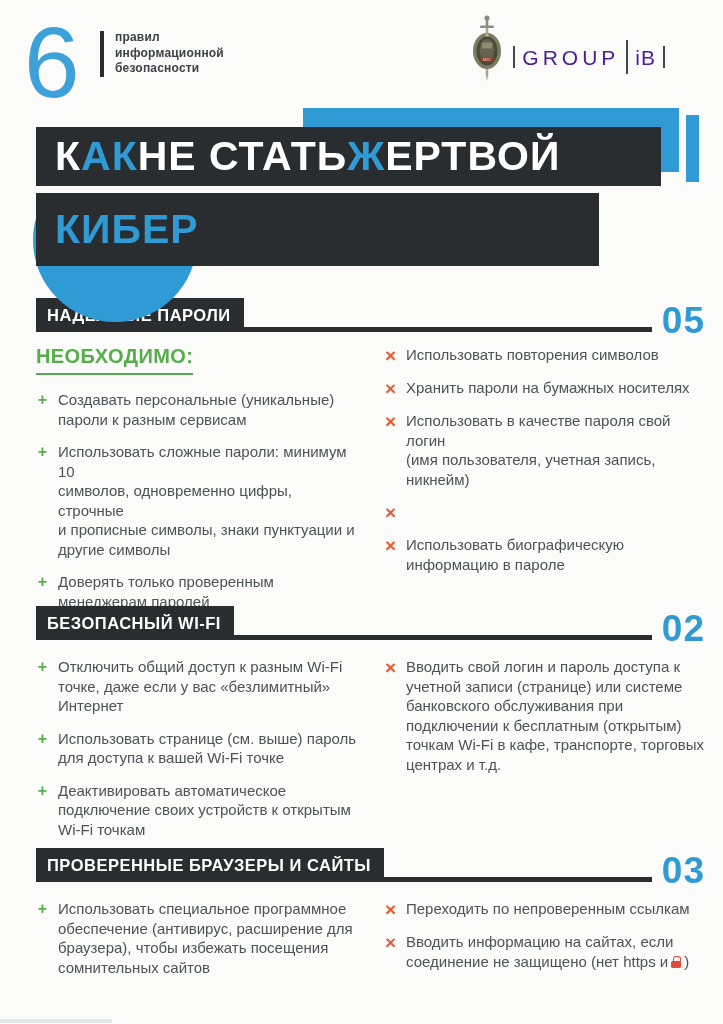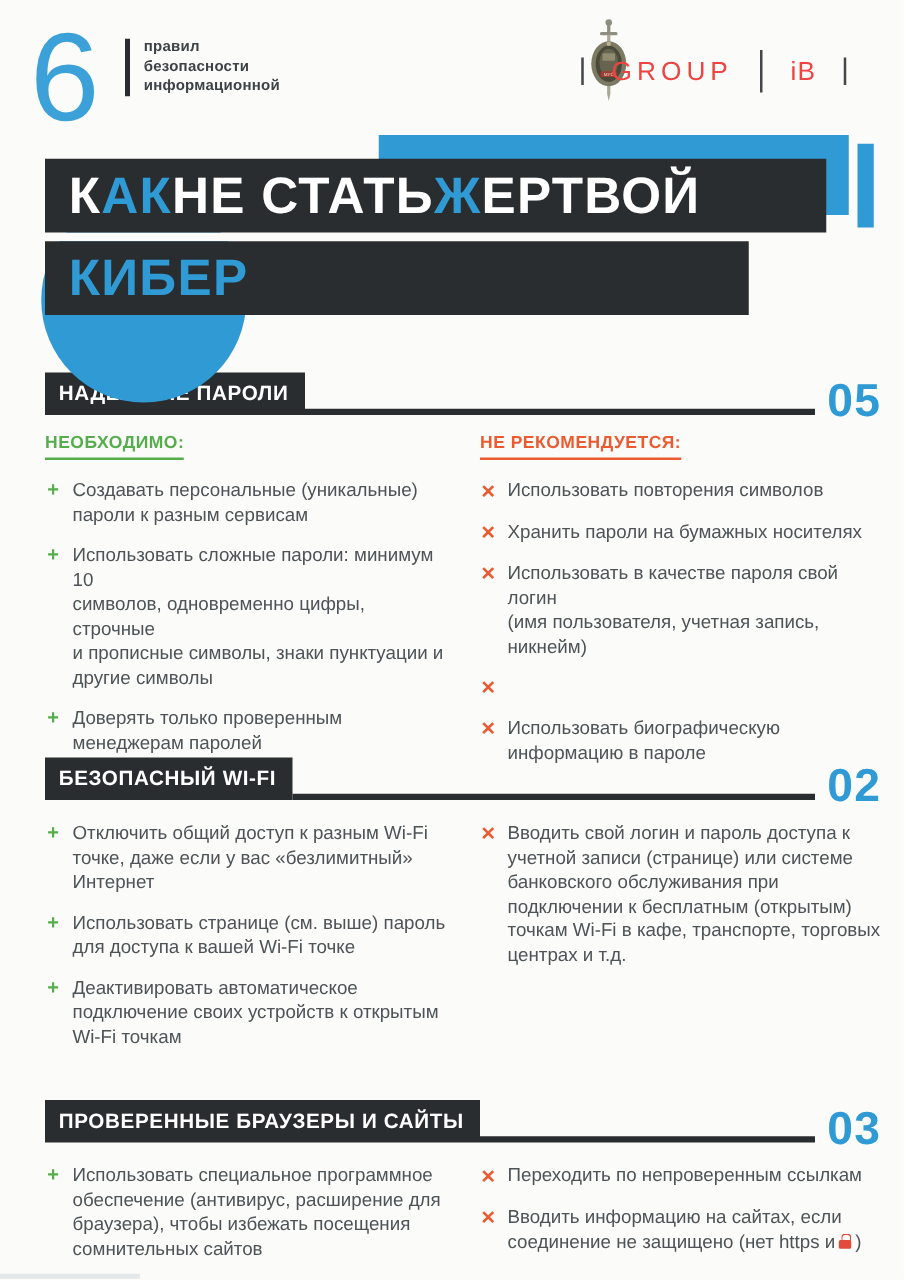--- a/index.html
+++ b/index.html
@@ -18,52 +18,52 @@
     position:relative;width:723px;height:1024px;overflow:hidden;
     background:#fbfbf9;
   }
   
   .big-six{position:absolute;left:24px;top:12px;font-size:100px;line-height:1;
     font-weight:400;color:var(--blue-light)}
   .head-divider{position:absolute;left:100px;top:31px;width:4px;height:46px;background:var(--dark)}
   .head-caption{position:absolute;left:115px;top:30px;font-size:12px;font-weight:bold;
     color:#3d4246;line-height:1.3;letter-spacing:.2px}
   .emblem{position:absolute;left:466px;top:14px;width:42px;height:70px}
-  .groupib{position:absolute;right:46px;top:40px;display:flex;align-items:center;gap:22px;
-    color:#ef4444}
+  .groupib{position:absolute;right:58px;top:40px;display:flex;align-items:center;gap:7px;
+    color:#4c1d95}
   .groupib .gtext{font-size:21px;font-weight:500;letter-spacing:4px;line-height:1}
   .groupib .gtext.ib{letter-spacing:1px;font-weight:400}
   .gbar{width:2px;background:#43474a}
   .gbar.short{height:22px}
   .gbar.tall{height:34px}
   
   .blue-circle{position:absolute;left:33px;top:158px;width:164px;height:164px;
     border-radius:50%;background:var(--blue);z-index:1}
   .blue-rect{position:absolute;left:303px;top:108px;width:376px;height:64px;
     background:var(--blue);z-index:1}
   .blue-tab{position:absolute;left:686px;top:115px;width:13px;height:67px;
     background:var(--blue);z-index:1}
   .bar-gap{position:absolute;left:0;top:186px;width:620px;height:7px;background:#fbfbf9;z-index:2}
   .title-bar{position:absolute;display:flex;align-items:center;background:var(--dark);
     color:#fff;font-weight:bold;font-size:41px;letter-spacing:1px;padding-left:19px;
     white-space:nowrap;z-index:3}
   .title-bar .blue-txt{color:var(--blue)}
   .bar1{left:36px;top:127px;width:625px;height:59px}
-  .bar2{left:36px;top:193px;width:563px;height:59px}
+  .bar2{left:36px;top:193px;width:563px;height:73px}
   
   .rule{position:absolute;left:0;width:723px;padding:0 18px 0 36px}
   .rule-header{display:flex;align-items:flex-end}
   .rule-badge{background:var(--dark);color:#fff;font-weight:bold;font-size:16.5px;
     letter-spacing:.5px;padding:8px 13px 8px 11px;line-height:1.1}
   .rule-line{flex:1;border-bottom:5px solid var(--dark)}
   .rule-num{color:var(--blue);font-size:37px;font-weight:600;line-height:.72;
     margin-left:10px;margin-bottom:-2px;letter-spacing:1px}
   .cols{display:grid;grid-template-columns:322px 1fr;column-gap:26px;margin-top:17px}
   .cols.with-heads{margin-top:13px}
-  .col-head{display:inline-block;font-weight:bold;font-size:14px;letter-spacing:.4px;
+  .col-head{display:inline-block;font-weight:bold;font-size:20px;letter-spacing:.4px;
     padding-bottom:5px;border-bottom:2.5px solid;margin-bottom:15px}
   .col-head.do{color:var(--green);border-color:var(--green)}
   .col-head.dont{color:var(--orange);border-color:var(--orange)}
   .item{display:flex;gap:9px;margin-bottom:13px;font-size:15px;line-height:1.3;color:var(--text)}
   .mark{font-weight:bold;flex:0 0 13px;text-align:center}
   .do-items .mark{color:var(--green);font-size:16px}
   .dont-items .mark{color:var(--orange);font-size:19px;line-height:1;margin-top:1px}
   .txt{white-space:pre-line}
   
   .lock{display:inline-block;position:relative;width:10px;height:12px;margin:0 3px;vertical-align:-1px}
@@ -76,22 +76,22 @@
 </style>
 </head>
 <body>
 
 <div class="page">
 
   <div class="big-six">6</div>
   <div class="head-divider"></div>
   <div class="head-caption">
     <div>правил</div>
+    <div>информационной</div>
     <div>безопасности</div>
-    <div>информационной</div>
   </div>
 
   <div class="emblem">
     <svg viewBox="0 0 42 70" width="42" height="70" aria-hidden="true">
       <circle cx="21" cy="4" r="2.6" fill="#8e8d7f"></circle>
       <rect x="19.7" y="5" width="2.6" height="7" fill="#8e8d7f"></rect>
       <rect x="14" y="11.5" width="14" height="2.6" rx="1.2" fill="#8e8d7f"></rect>
       <polygon points="19.7,14 22.3,14 22.3,61 21,67 19.7,61" fill="#a9a898"></polygon>
       <ellipse cx="21" cy="37" rx="14" ry="18" fill="#7c7a63"></ellipse>
       <ellipse cx="21" cy="37" rx="10.5" ry="14.5" fill="#4a4a3a"></ellipse>
@@ -153,21 +153,20 @@
             </div>
 
             <div class="item">
               <span class="mark">+</span>
               <span class="txt">Доверять только проверенным
 менеджерам паролей</span>
             </div>
           </div>
       </div>
       <div>
-        <div class="col-head dont">НЕ РЕКОМЕНДУЕТСЯ:</div>
         <div class="items dont-items">
 
             <div class="item">
               <span class="mark">×</span>
               <span><span class="txt">Использовать повторения символов</span><span class="txt"></span></span>
             </div>
 
             <div class="item">
               <span class="mark">×</span>
               <span><span class="txt">Хранить пароли на бумажных носителях</span><span class="txt"></span></span>
@@ -234,21 +233,21 @@
 банковского обслуживания при
 подключении к бесплатным (открытым)
 точкам Wi-Fi в кафе, транспорте, торговых
 центрах и т.д.</span>
             </div>
           </div>
       </div>
     </div>
   </section>
 
-  <section class="rule" style="top:880px">
+  <section class="rule" style="top:848px">
     <div class="rule-header">
       <div class="rule-badge">ПРОВЕРЕННЫЕ БРАУЗЕРЫ И САЙТЫ</div>
       <div class="rule-line"></div>
       <div class="rule-num">03</div>
     </div>
     <div class="cols">
       <div>
         <div class="items do-items">
 
             <div class="item">

